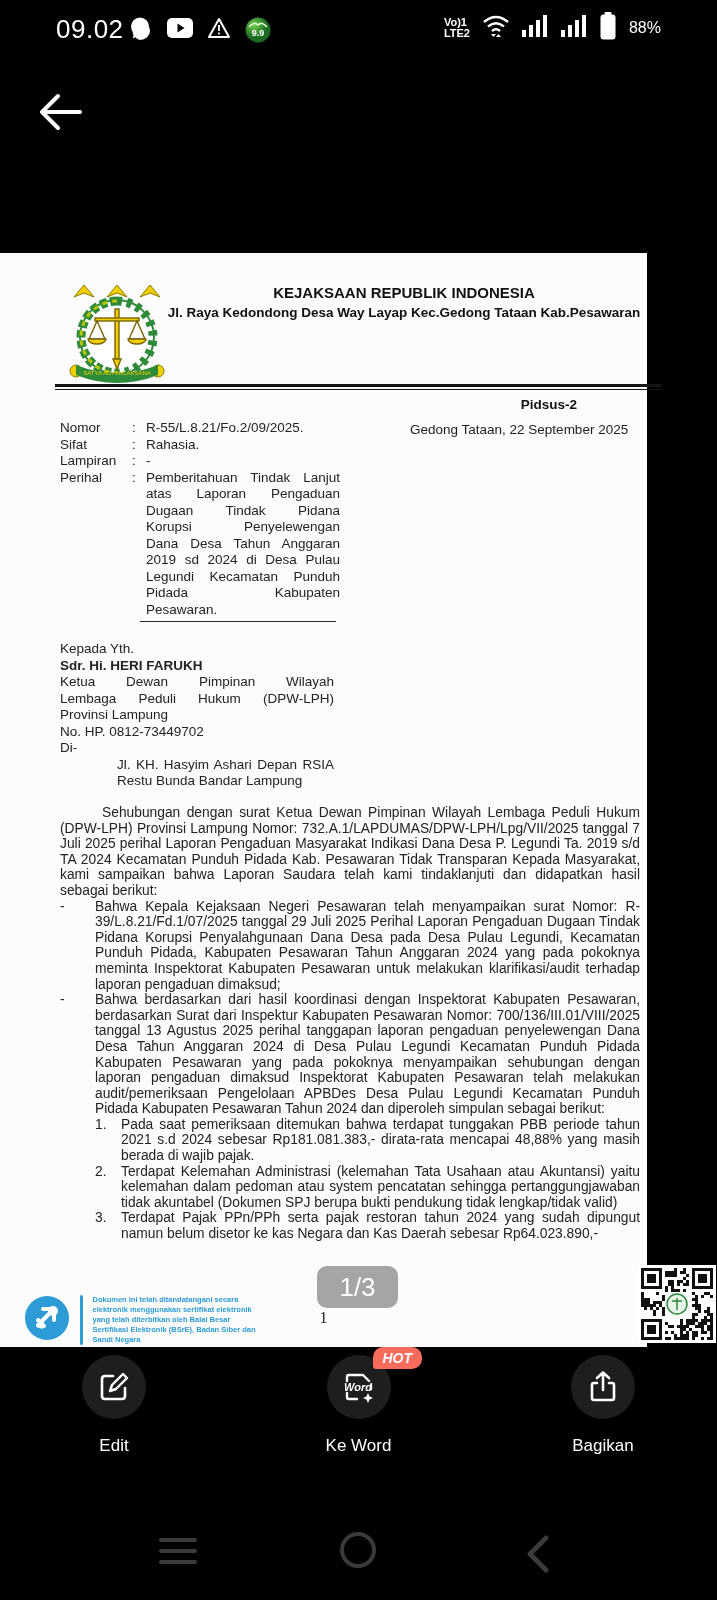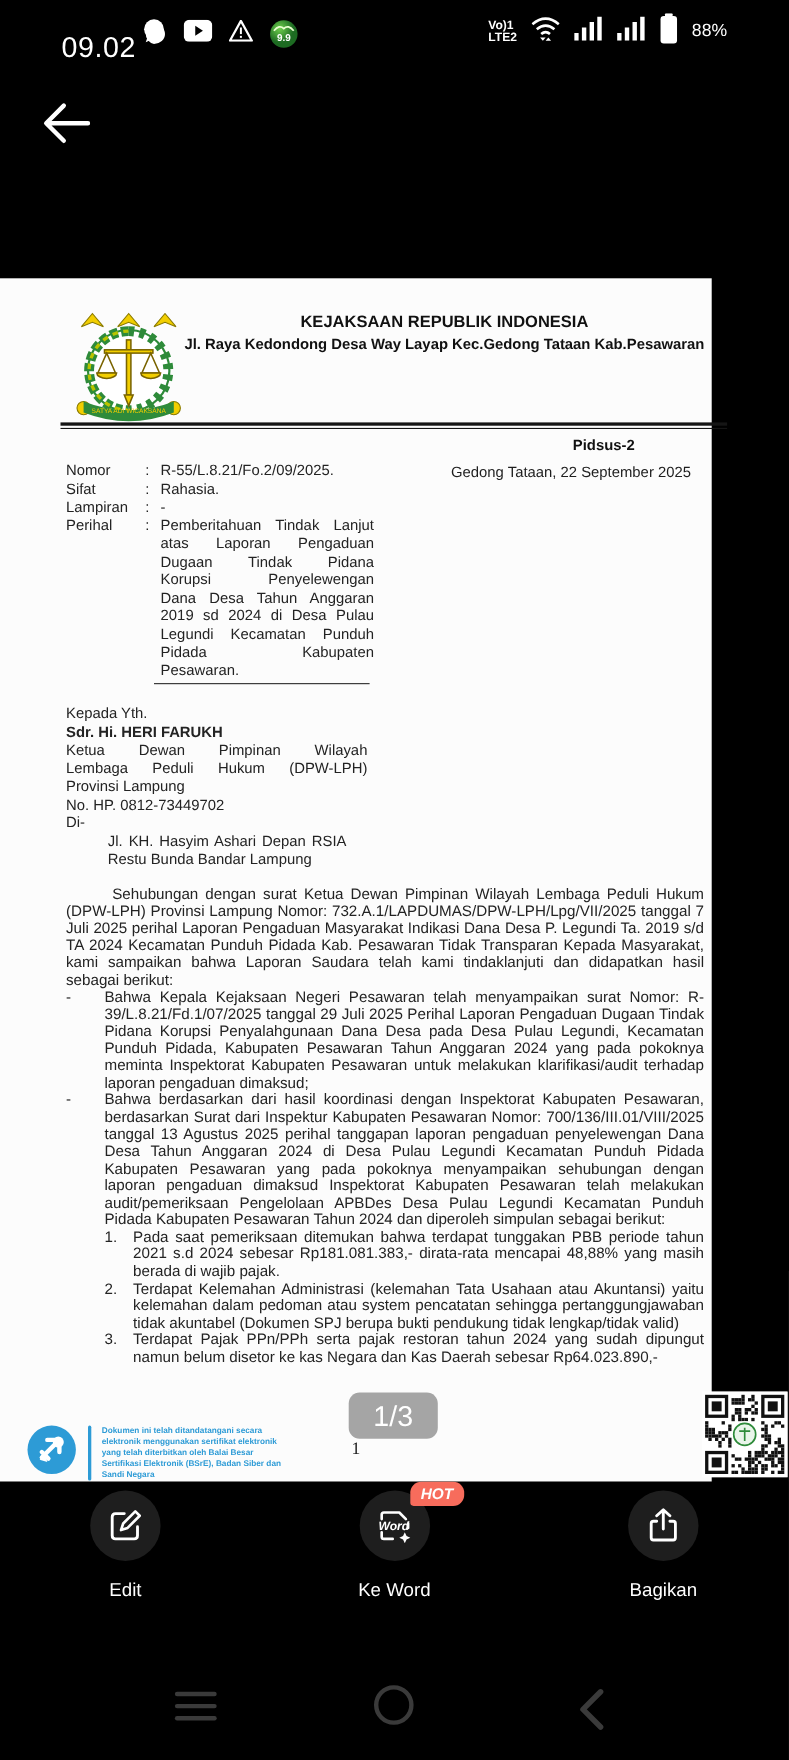--- a/index.html
+++ b/index.html
@@ -1,21 +1,21 @@
 <!DOCTYPE html>
 <html><head>
 <meta charset="utf-8">
 <style>
   html,body{margin:0;padding:0;background:#000;}
   body{font-family:"Liberation Sans", sans-serif;}
   .screen{position:relative;width:717px;height:1600px;background:#000;overflow:hidden;margin:0 auto;}
 
   
   .status-bar{position:absolute;top:0;left:0;width:100%;height:60px;display:flex;align-items:center;color:#fff;}
-  .sb-time{position:absolute;left:56px;top:14px;font-size:26px;letter-spacing:.5px;margin-top:14px;}
+  .sb-time{position:absolute;left:56px;top:14px;font-size:26px;letter-spacing:.5px;}
   .sb-icons-left{position:absolute;left:128px;top:16px;display:flex;gap:15px;align-items:center;}
   .sb-right{position:absolute;right:56px;top:12px;display:flex;gap:13px;align-items:center;}
   .volte{font-size:11px;font-weight:bold;line-height:11px;text-align:left;}
   .sb-batt-pct{font-size:16px;}
 
   
   .back-btn{position:absolute;left:30px;top:84px;width:60px;height:60px;display:flex;align-items:center;justify-content:center;cursor:pointer;}
 
   
   .page{position:absolute;top:253px;left:0;width:647px;height:1094px;background:#fcfcfc;color:#232323;}
@@ -34,21 +34,21 @@
   .meta-label{width:72px;flex:none;}
   .meta-colon{width:14px;flex:none;}
   .meta-value{width:194px;flex:none;}
   .jline{text-align:justify;text-align-last:justify;}
   .jline-last{text-align:left;}
   .perihal-rule{border-top:1.5px solid #2a2a2a;margin-top:3px;width:196px;margin-left:-6px;}
   .date-line{position:absolute;left:410px;top:169px;font-size:13.5px;color:#1e1e1e;}
 
   .kepada{position:absolute;left:60px;top:388px;width:274px;font-size:13.5px;line-height:16.5px;}
   .kepada .bold{font-weight:bold;}
-  .kepada .indent{margin-left:38px;width:217px;}
+  .kepada .indent{margin-left:57px;width:217px;}
 
   .letter-body{position:absolute;left:60px;top:552px;width:580px;font-size:13.8px;line-height:15.6px;text-align:justify;}
   .para-intro{text-indent:42px;}
   .dash-item{display:flex;}
   .dash-marker{width:35px;flex:none;}
   .dash-text{flex:1;text-align:justify;}
   .num-item{display:flex;margin-left:35px;}
   .num-marker{width:26px;flex:none;}
   .num-text{flex:1;text-align:justify;}
 

